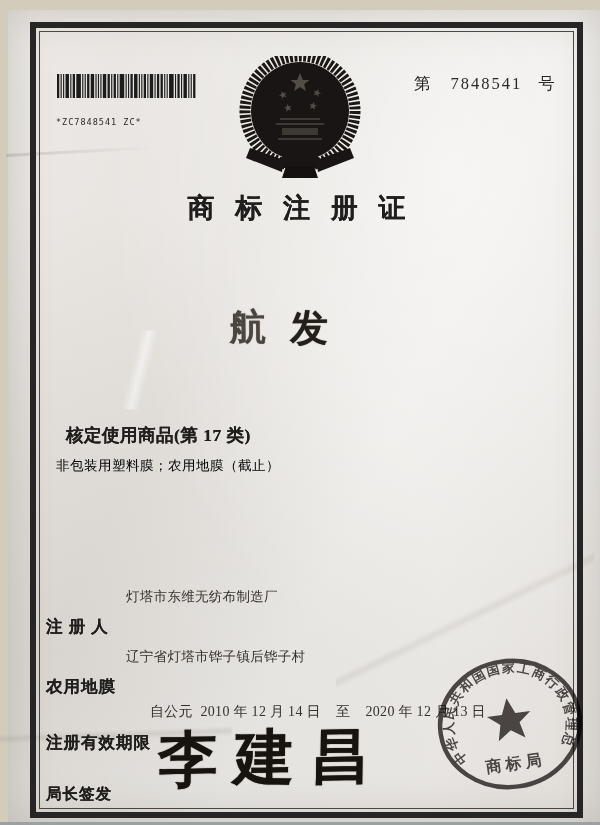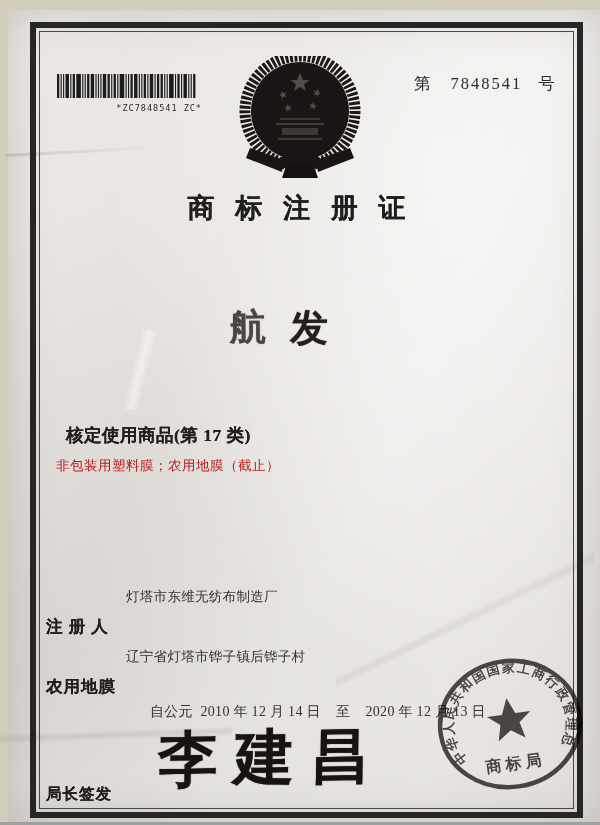--- a/index.html
+++ b/index.html
@@ -36,21 +36,21 @@
     border:6px solid #262626;box-sizing:border-box;
   }
   .frame::after{
     content:"";position:absolute;inset:3px;border:1px solid rgba(45,45,45,.85);
   }
 
   
   .barcode-wrap{position:absolute;left:56px;top:74px;width:146px;}
   .barcode-bars{width:146px;height:24px;overflow:hidden;}
   .barcode-label{
-    margin-top:1px;text-align:right;
+    margin-top:15px;text-align:left;
     font-family:"DejaVu Sans Mono","Liberation Mono",monospace;
     font-size:8.5px;letter-spacing:1px;color:#2a2a2a;white-space:pre;
   }
 
   
   .cert-no{
     position:absolute;left:414px;top:73px;display:flex;align-items:baseline;
     font-size:16.5px;color:#2b2927;
   }
   .cert-no .prefix{margin-right:20px;}
@@ -73,21 +73,21 @@
     font-size:36px;font-weight:800;transform:rotate(-.6deg);
   }
   .trademark .tm1{color:#4a453f;text-shadow:0 0 1px rgba(70,65,60,.7);}
   .trademark .tm2{color:#23201c;text-shadow:0 0 1px rgba(25,22,18,.8);font-size:38px;}
 
   
   .goods-heading{
     position:absolute;left:46px;top:423px;font-size:17.5px;font-weight:bold;color:#211f1d;
     letter-spacing:.5px;text-shadow:0 0 .5px #211f1d;margin-left:20px;
   }
-  .goods-detail{position:absolute;left:56px;top:457px;font-size:13.5px;color:#b91c1c;letter-spacing:.5px;}
+  .goods-detail{position:absolute;left:56px;top:457px;font-size:13.5px;color:#000000;letter-spacing:.5px;}
 
   
   .field-label{
     position:absolute;left:46px;font-size:16.5px;font-weight:bold;color:#211f1d;
     white-space:pre;text-shadow:0 0 .5px #211f1d;letter-spacing:1px;margin-top:32px;
   }
   .field-value{position:absolute;font-size:13.5px;color:#36332f;white-space:pre;letter-spacing:.3px;}
   .lbl-registrant{top:584px;}
   .val-registrant{left:126px;top:588px;}
   .lbl-address{top:644px;}
@@ -206,20 +206,21 @@
 
   <div class="goods-heading">核定使用商品(第 17 类)</div>
   <div class="goods-detail">非包装用塑料膜；农用地膜（截止）</div>
 
   <div class="field-label lbl-registrant">注 册 人</div>
   <div class="field-value val-registrant">灯塔市东维无纺布制造厂</div>
 
   <div class="field-label lbl-address">农用地膜</div>
   <div class="field-value val-address">辽宁省灯塔市铧子镇后铧子村</div>
 
+  <div class="field-label lbl-validity">注册有效期限</div>
   <div class="field-value val-validity">自公元  2010 年 12 月 14 日    至    2020 年 12 月 13 日</div>
 
   <div class="field-label lbl-signer">局长签发</div>
   <div class="signature">李建昌</div>
 
   <svg class="seal" viewBox="0 0 175 175">
     <defs>
       <path id="sealArc" d="M 38.3 105.8 A 57 52 0 1 1 131.7 105.8" fill="none"></path>
     </defs>
     <g transform="rotate(-8 85 76)" fill="#3f3937" stroke="none">

